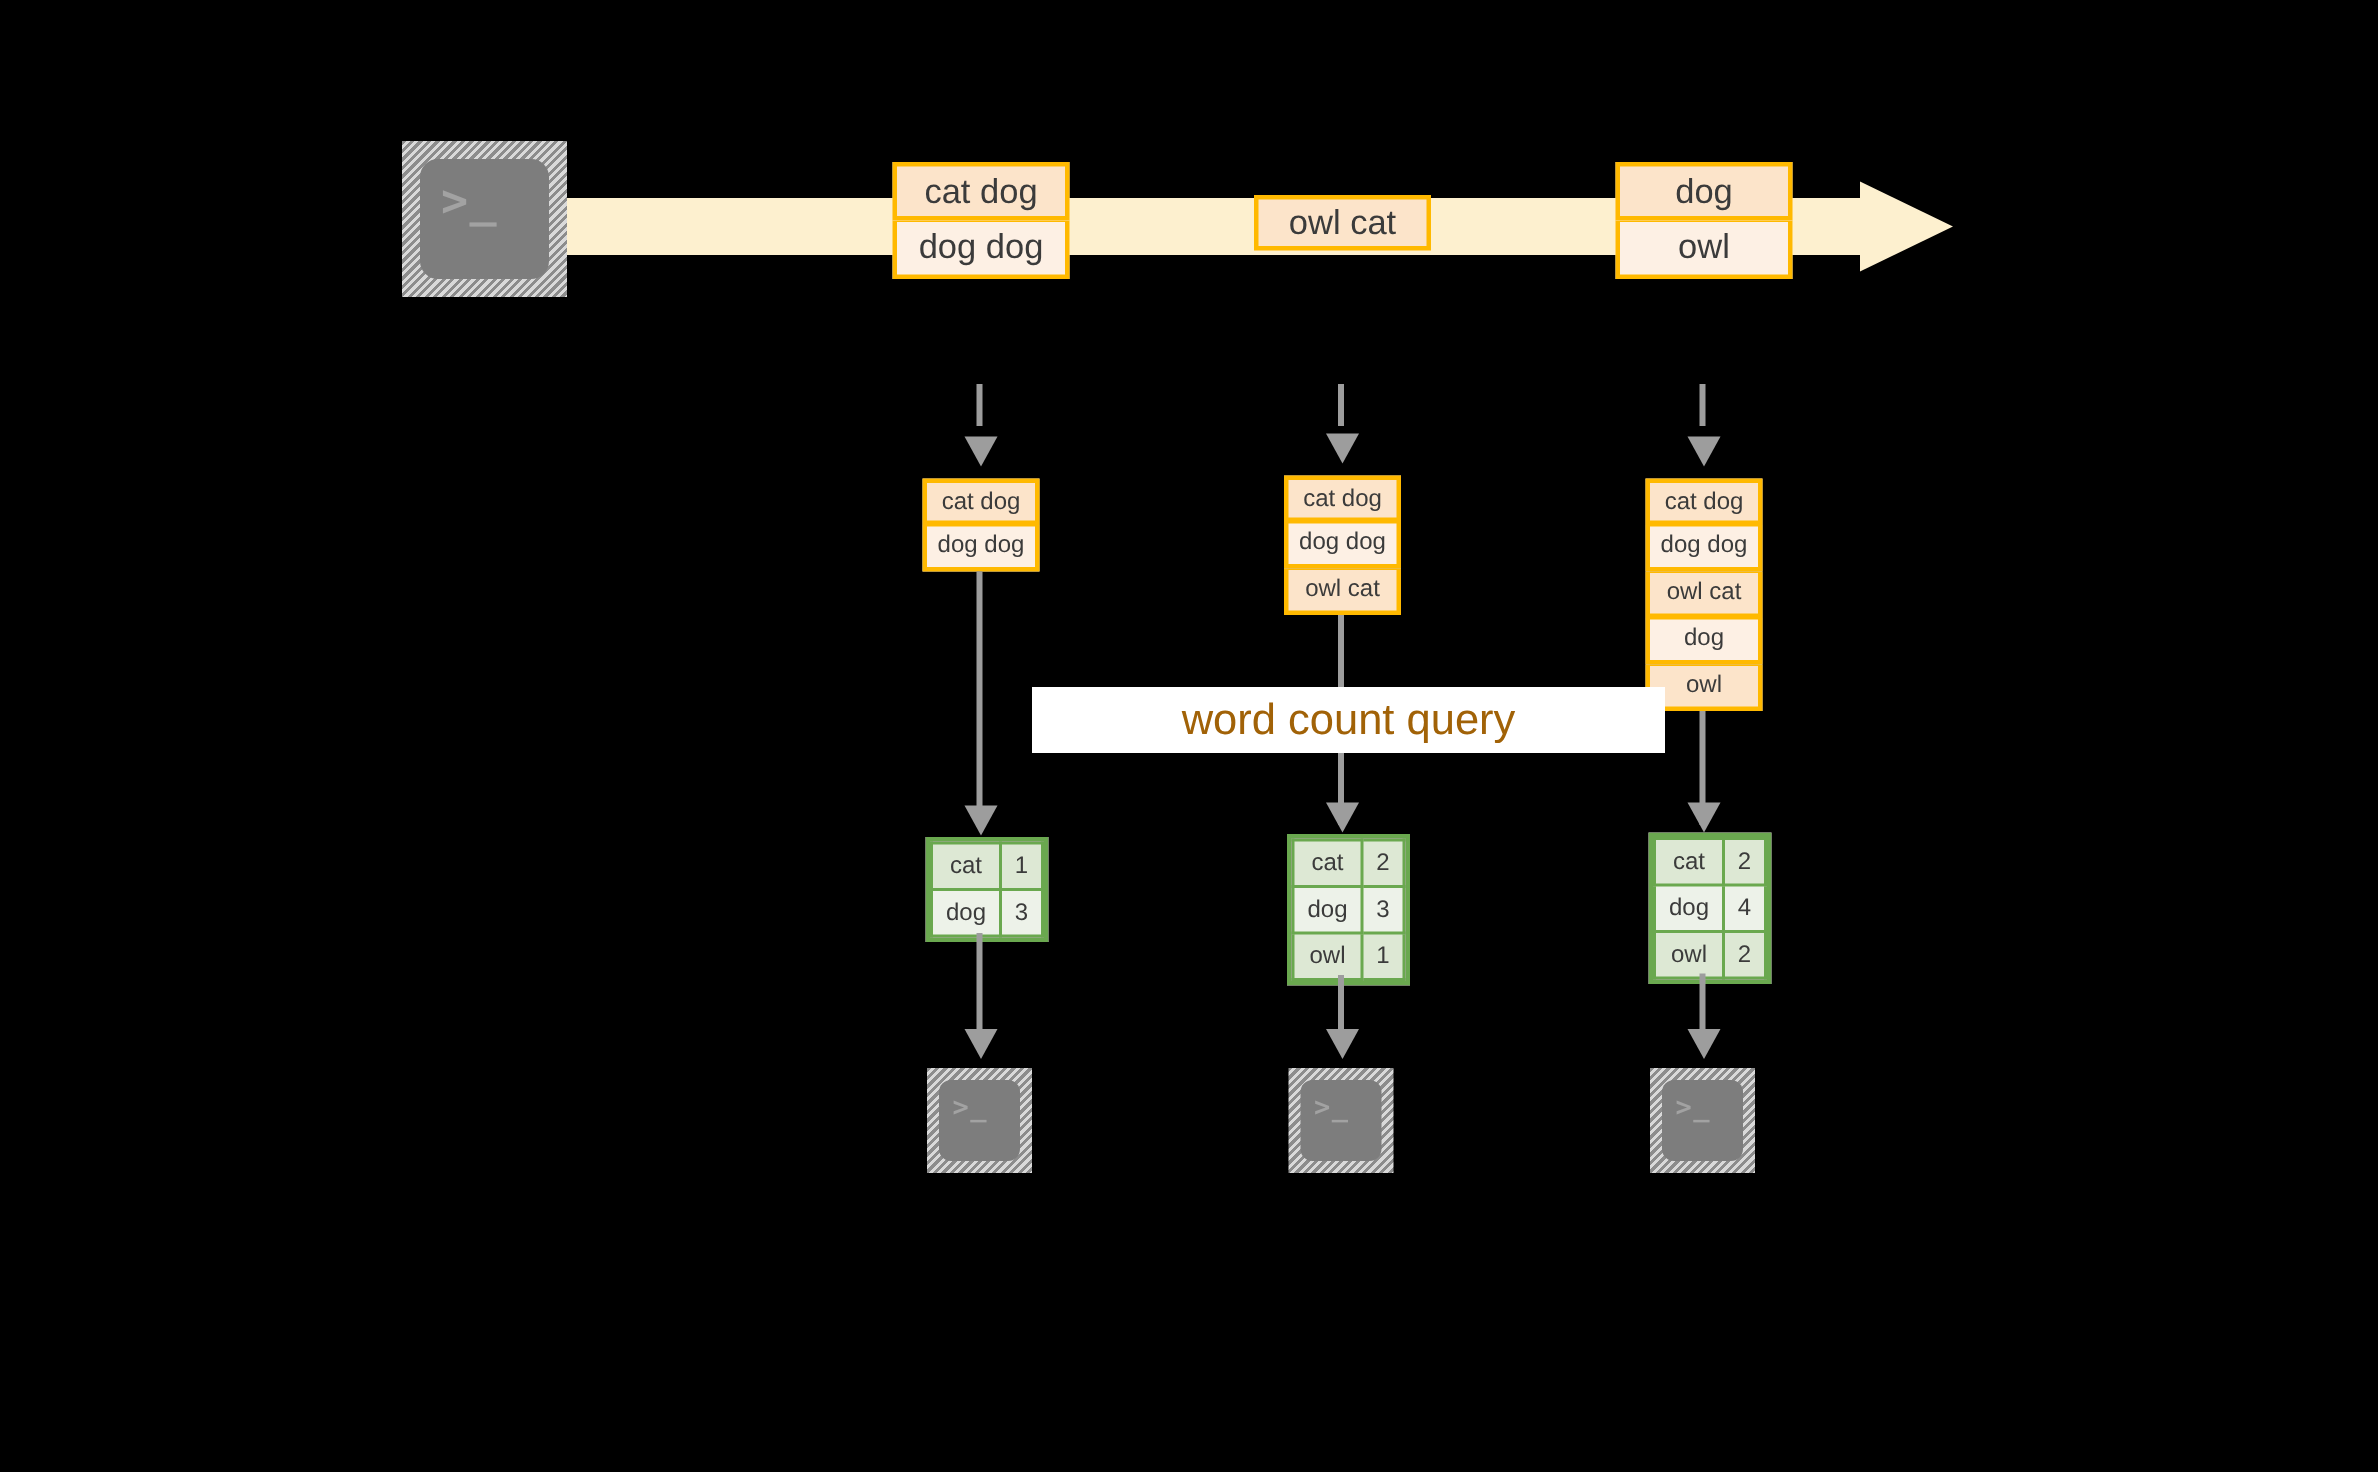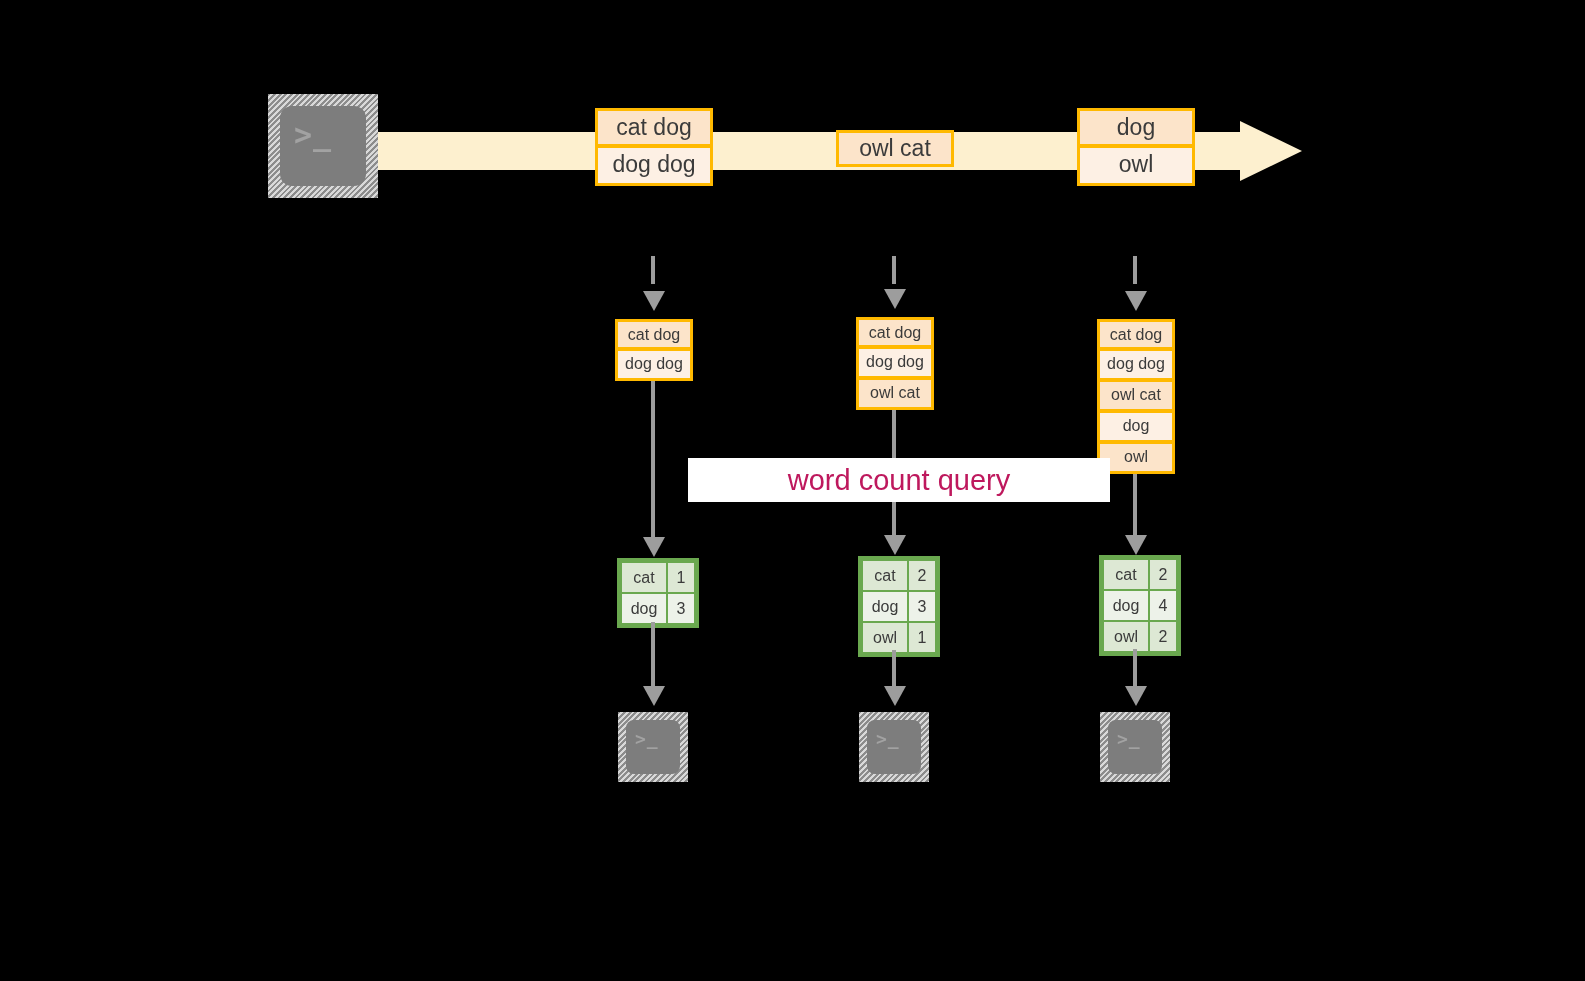--- a/index.html
+++ b/index.html
@@ -64,21 +64,21 @@
      background:#f0abfc;border-collapse:collapse;}
   .result table{border-collapse:collapse;}
   .result td{box-sizing:border-box;border:2px solid #6aa84f;background:#dde8d4;
      height:31px;font-size:16px;text-align:center;color:#3b3b3b;padding:0 2px;}
   .result td.light{background:#edf2e9;}
   .result td.word{width:46px;}
   .result td.cnt{width:28px;}
 
   
   .query-label{position:absolute;left:688px;top:458px;width:422px;height:44px;
-     background:#ffffff;color:#be185d;font-size:29px;line-height:44px;
+     background:#ffffff;color:#a16207;font-size:29px;line-height:44px;
      text-align:center;white-space:nowrap;}
 </style>
 </head>
 <body>
 
 <div class="stage">
 
   <div class="stream-arrow">
     <div class="body"></div>
     <div class="head"></div>

